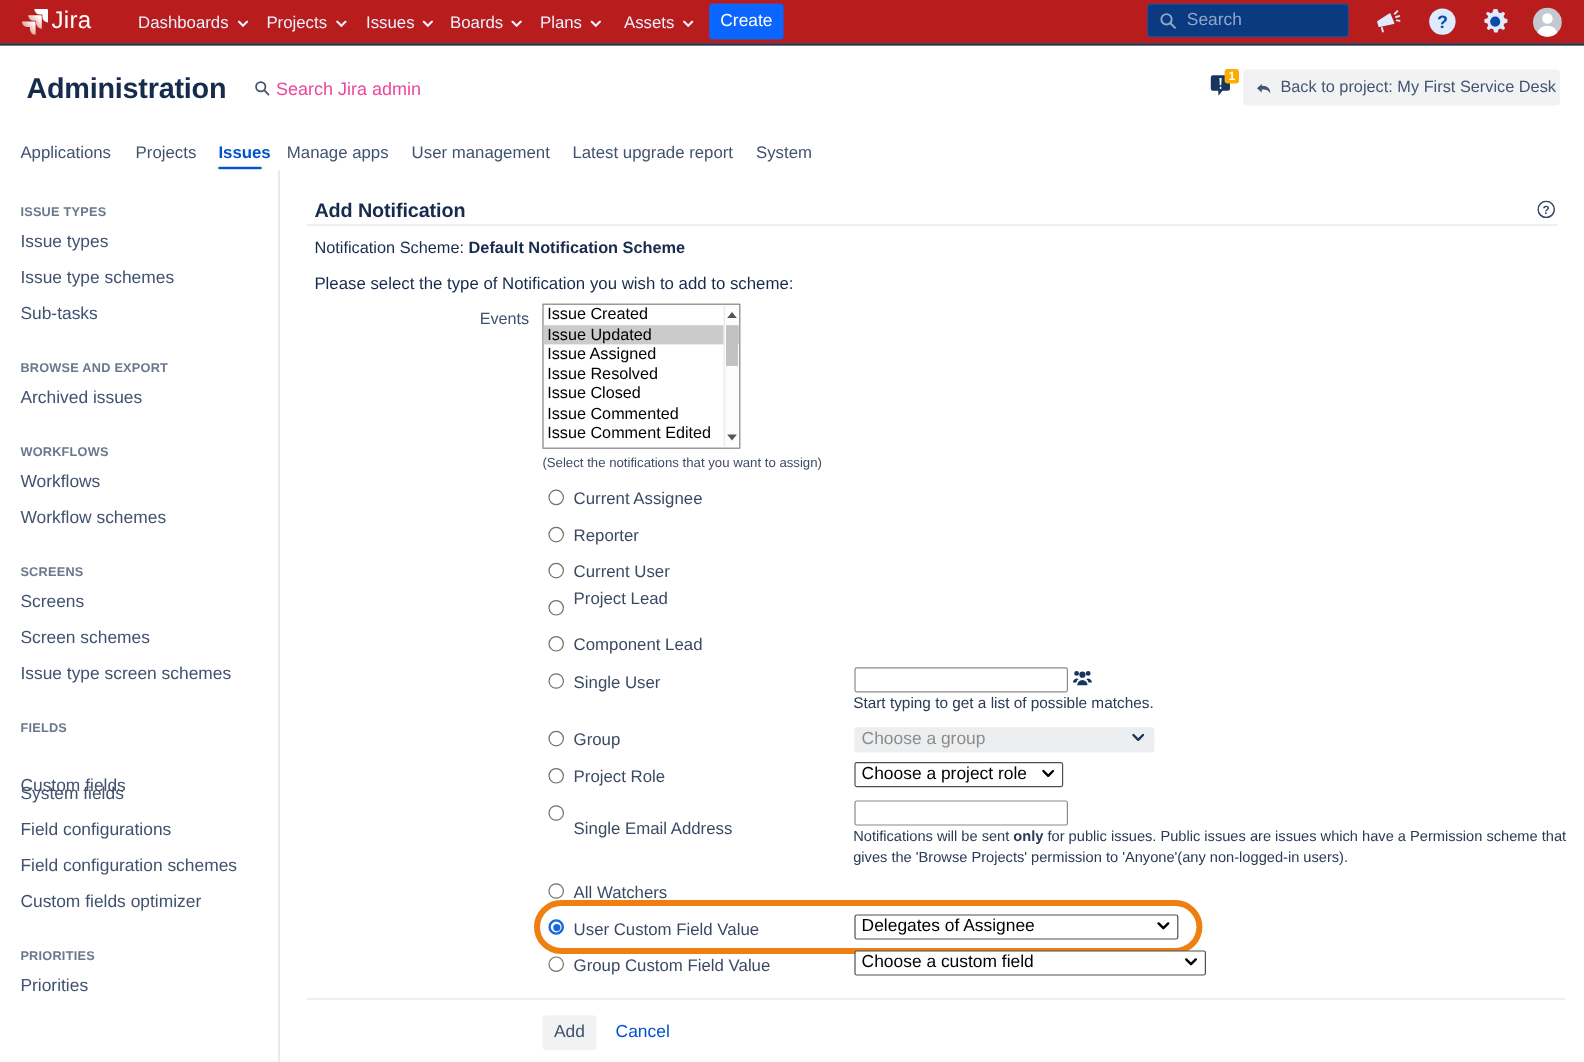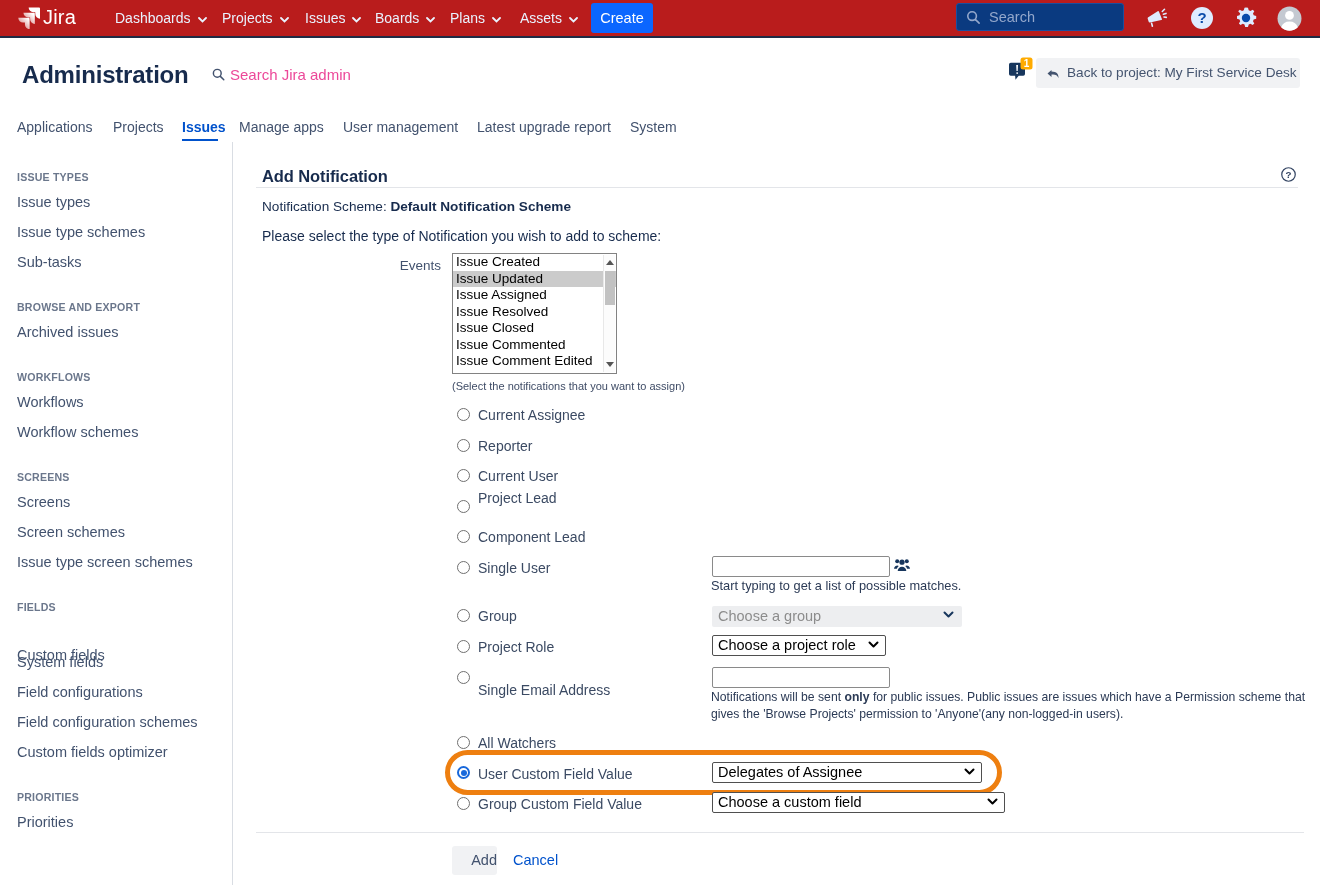--- a/index.html
+++ b/index.html
@@ -61,21 +61,21 @@
 .selbox { position:absolute; left:478px; height:21px; background:#fff; border:1px solid #4F4F4F; border-radius:2px; font-size:14.5px; color:#000; line-height:19px; padding-left:5px; }
 .selbox svg.chv { position:absolute; right:6px; top:5px; }
 #groupsel { position:absolute; left:478px; width:250px; height:21px; background:#EDEEF0; border-radius:2px; font-size:14.5px; color:#8C8C8C; line-height:21px; padding-left:6px; }
 #groupsel svg.chv { position:absolute; right:8px; top:5px; }
 
 .smallhint { position:absolute; font-size:13.5px; color:#2B3A55; }
 
 #orangering { position:absolute; left:211px; top:608px; width:557px; height:45px; border:5px solid #EE7F10; border-radius:23px; }
 
 #hr2 { position:absolute; left:22px; top:690px; width:1048px; height:1px; background:#E3E5E9; }
-#addbtn { position:absolute; left:218px; top:704px; width:45px; height:29px; background:#F1F2F4; border-radius:3px; color:#42526E; font-size:14.5px; text-align:right; line-height:29px; }
+#addbtn { position:absolute; left:218px; top:704px; width:45px; height:29px; background:#F1F2F4; border-radius:3px; color:#42526E; font-size:14.5px; text-align:center; line-height:29px; }
 #cancel { position:absolute; left:279px; top:710px; color:#0052CC; font-size:14.5px; }
 </style>
 </head>
 <body>
 <div id="page">
 
   <div id="nav">
     <svg id="logo" width="22" height="22" viewBox="0 0 24 24">
       <defs>
         <linearGradient id="jg1" x1="17" y1="7" x2="7" y2="17" gradientUnits="userSpaceOnUse">

